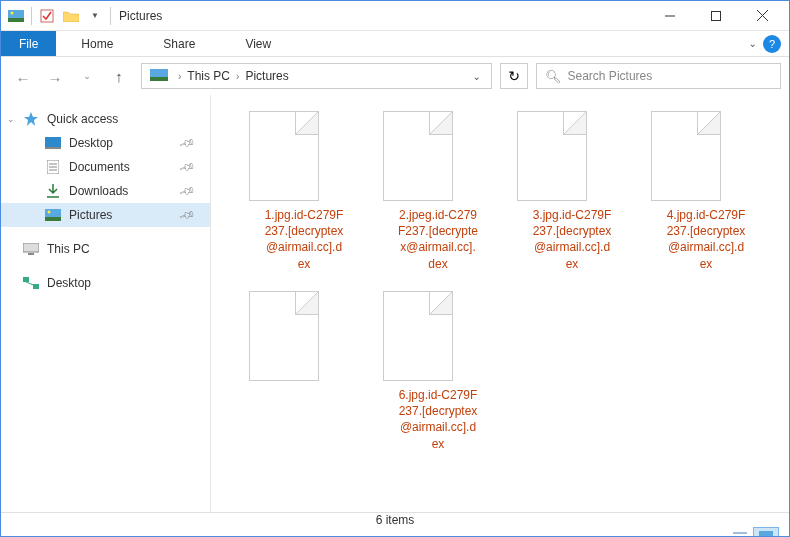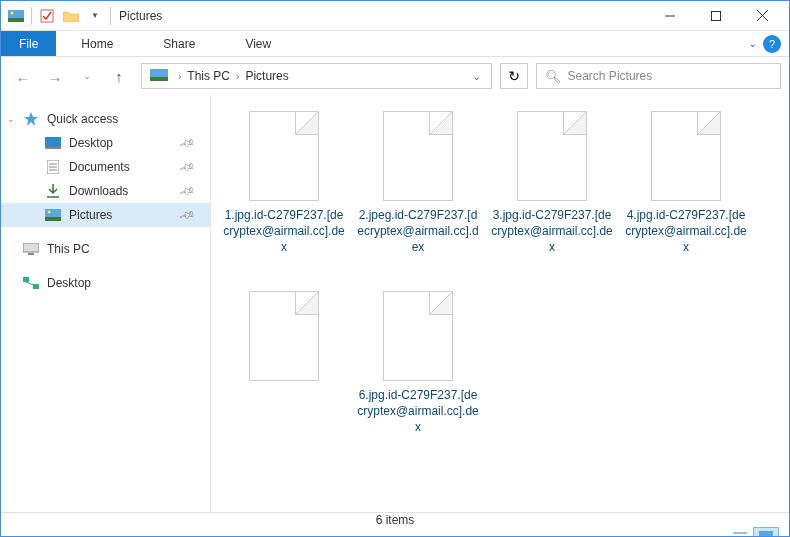--- a/index.html
+++ b/index.html
@@ -48,21 +48,21 @@
 .side-pin { position: absolute; right: 16px; color: #777; font-size: 11px; transform: rotate(30deg);}
 .side-icon { width: 16px; height: 14px; margin-right: 8px; display: inline-flex; align-items: center; justify-content: center; }
 .side-spacer { height: 10px; }
 .caret { position: absolute; left: 6px; font-size: 9px; color: #888; }
 
 
 .content { flex: 1; padding: 14px 8px; display: flex; flex-wrap: wrap; align-content: flex-start; gap: 0; }
 .file-item { width: 130px; height: 180px; display: flex; flex-direction: column; align-items: center; padding-top: 2px; margin-right: 4px;}
 .file-thumb { width: 70px; height: 90px; background: #fff; border: 1px solid #ccc; position: relative; margin-bottom: 6px;}
 .file-thumb::before { content:''; position:absolute; top:0; right:0; width:22px; height:22px; background: linear-gradient(135deg, #fff 48%, #ccc 50%, #f3f3f3 52%); border-left:1px solid #ccc; border-bottom:1px solid #ccc;}
-.file-name { font-size: 12px; color: #0c4a6e; text-align: center; line-height: 1.35; word-break: break-all; padding: 0 4px;}
+.file-name { font-size: 12px; color: #c2410c; text-align: center; line-height: 1.35; word-break: break-all; padding: 0 4px; margin-left: 40px;}
 
 
 .statusbar { position: absolute; bottom: 0; left: 0; right: 0; height: 24px; border-top: 1px solid #e0e0e0; display: flex; align-items: center; padding: 0 10px; font-size: 12px; color: #333; flex-direction: column; }
 .view-toggles { margin-left: auto; display: flex; gap: 0;}
 .view-btn { width: 26px; height: 20px; border: 1px solid transparent; display: flex; align-items: center; justify-content: center; font-size: 12px;}
 .view-btn.active { border-color: #7ab6ec; background: #cde6f7; }
 
 
 .watermark { position: absolute; top: 140px; left: 180px; font-size: 150px; font-weight: 700; color: rgba(200,200,200,0.22); letter-spacing: -8px; pointer-events: none; font-style: italic; z-index: 0;}
 .watermark2 { position: absolute; top: 290px; left: 180px; font-size: 100px; font-weight: 700; color: rgba(220,180,180,0.18); letter-spacing: -4px; pointer-events: none; font-style: italic; z-index: 0;}

